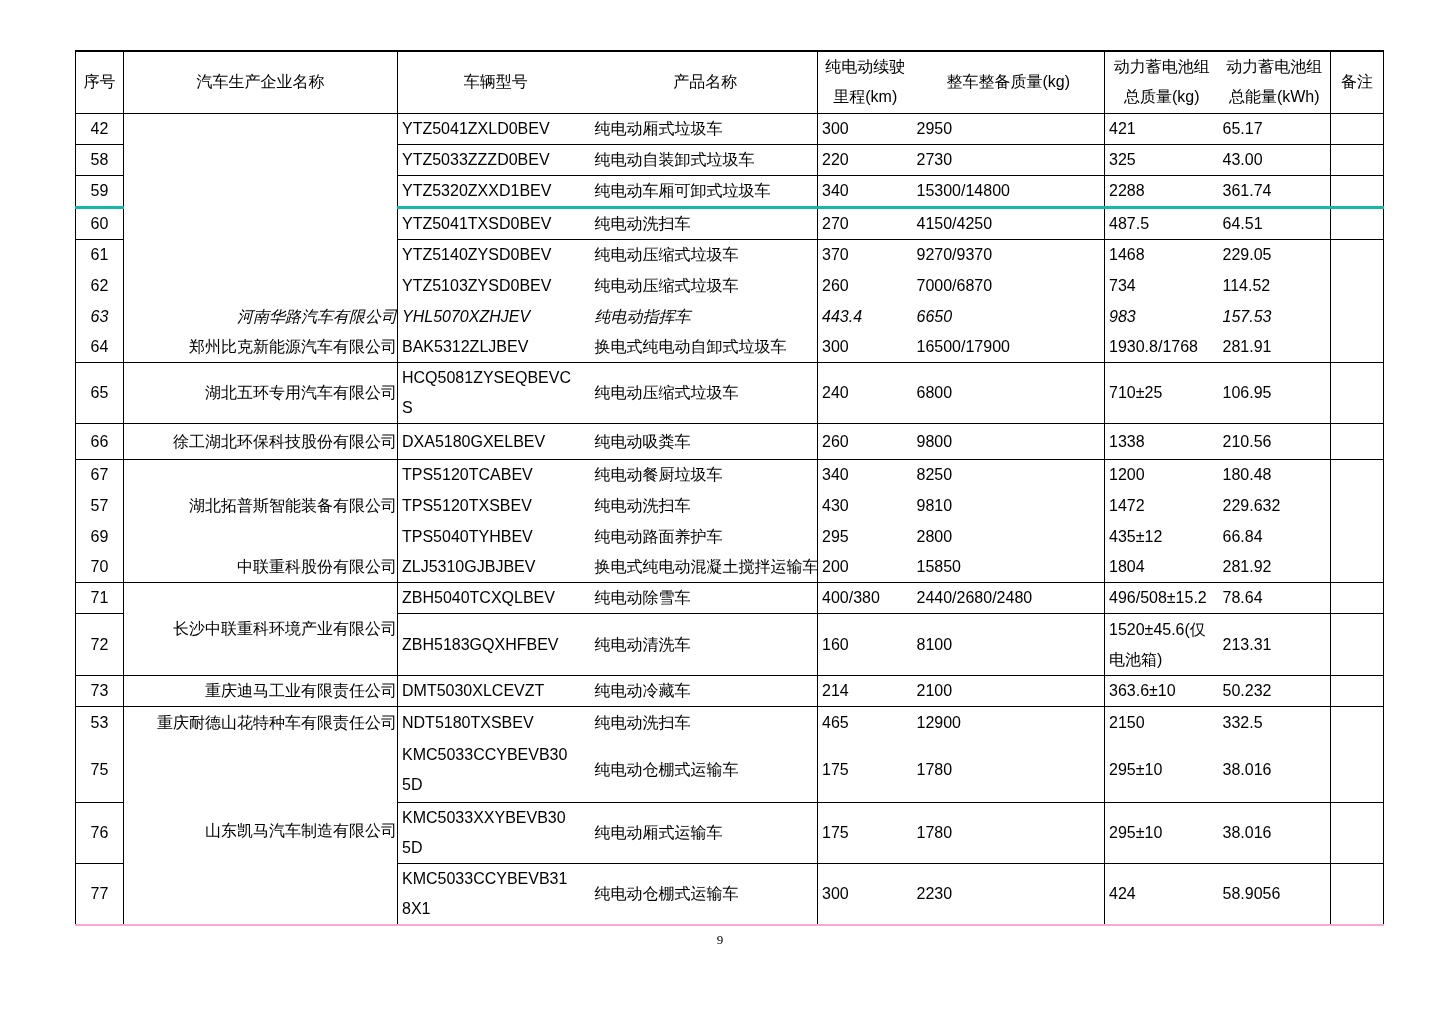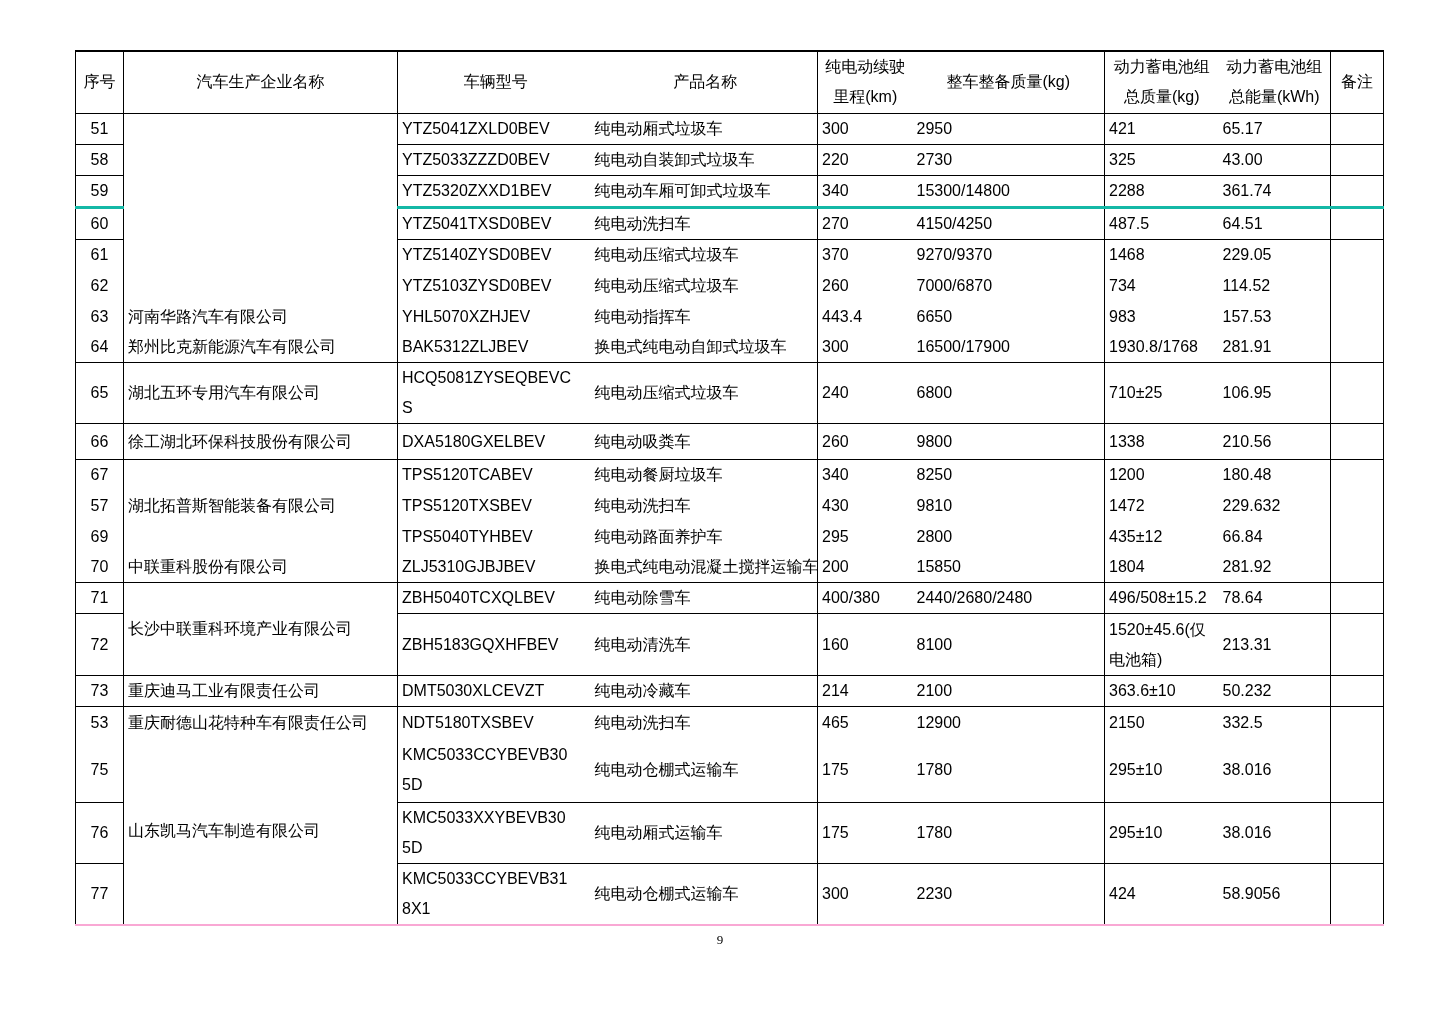--- a/index.html
+++ b/index.html
@@ -20,21 +20,21 @@
   thead th{text-align:center;}
   
   .bl{border-left:1px solid #000;}
   .br{border-right:1px solid #000;}
   .bb{border-bottom:1px solid #000;}
   .bb2{border-bottom:2px solid #f9a8d4;}
   .bb3{border-bottom:3px solid #14b8a6;}
   .bt{border-top:2px solid #000;}
   
   .c-no{text-align:center;}
-  .c-company{text-align:left;padding-left:4px;}
+  .c-company{text-align:right;padding-left:4px;}
   .c-model{text-align:left;padding-left:4px;margin-left:48px;}
   .c-product{text-align:left;padding-left:1px;white-space:nowrap;overflow:visible;}
   .c-range,.c-mass,.c-bmass,.c-benergy{text-align:left;padding-left:4px;}
   .c-remark{text-align:center;}
   .page-number{
     position:absolute;left:0;top:932px;width:1440px;text-align:center;
     font-family:"Liberation Serif","DejaVu Serif",serif;font-size:13px;color:#000;
   }
 </style>
 </head>
@@ -65,21 +65,21 @@
         <th class="bt bb">整车整备质量(kg)</th>
         <th class="bl bt bb">动力蓄电池组
 总质量(kg)</th>
         <th class="bt bb">动力蓄电池组
 总能量(kWh)</th>
         <th class="bl br bt bb">备注</th>
       </tr>
     </thead>
     <tbody id="tbody">
         <tr style="height: 30px;">
-          <td class="c-no bl bb">51</td>
+          <td class="c-no bl bb">42</td>
           <td class="c-company bl" rowspan="6"></td>
           <td class="c-model bl bb">YTZ5041ZXLD0BEV</td>
           <td class="c-product bb">纯电动厢式垃圾车</td>
           <td class="c-range bl bb">300</td>
           <td class="c-mass bb">2950</td>
           <td class="c-bmass bl bb">421</td>
           <td class="c-benergy bb">65.17</td>
           <td class="c-remark bl br bb"></td>
         </tr>
         <tr style="height: 30px;">
@@ -125,21 +125,21 @@
         <tr style="height: 30px;">
           <td class="c-no bl">62</td>
           <td class="c-model bl">YTZ5103ZYSD0BEV</td>
           <td class="c-product">纯电动压缩式垃圾车</td>
           <td class="c-range bl">260</td>
           <td class="c-mass">7000/6870</td>
           <td class="c-bmass bl">734</td>
           <td class="c-benergy">114.52</td>
           <td class="c-remark bl br"></td>
         </tr>
-        <tr style="height: 31px;">
+        <tr style="height: 31px; font-style: italic;">
           <td class="c-no bl">63</td>
           <td class="c-company bl" rowspan="1">河南华路汽车有限公司</td>
           <td class="c-model bl">YHL5070XZHJEV</td>
           <td class="c-product">纯电动指挥车</td>
           <td class="c-range bl">443.4</td>
           <td class="c-mass">6650</td>
           <td class="c-bmass bl">983</td>
           <td class="c-benergy">157.53</td>
           <td class="c-remark bl br"></td>
         </tr>

